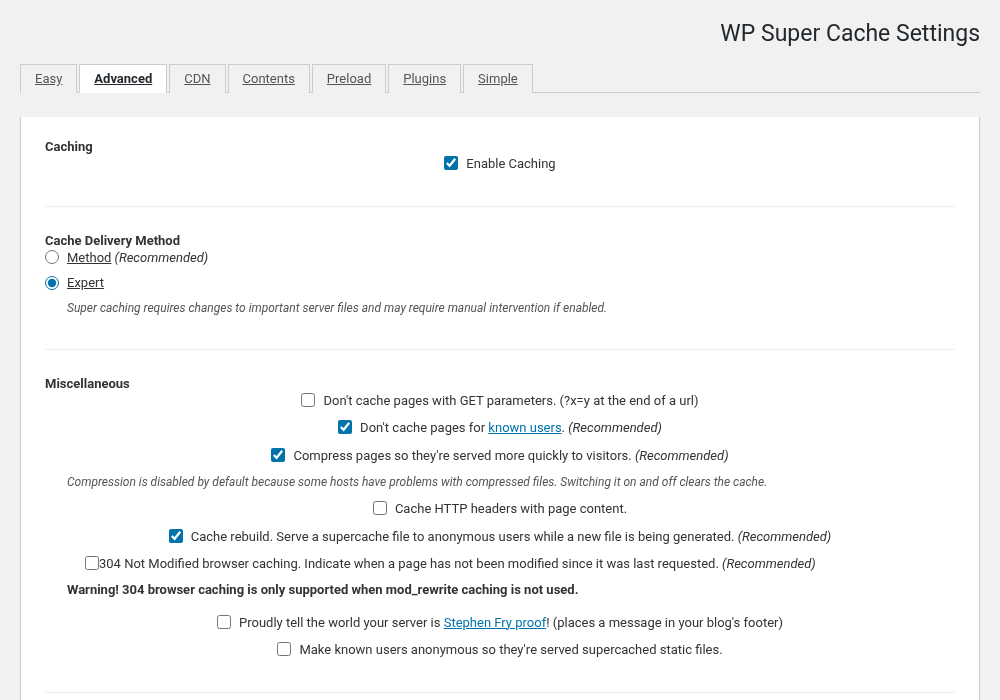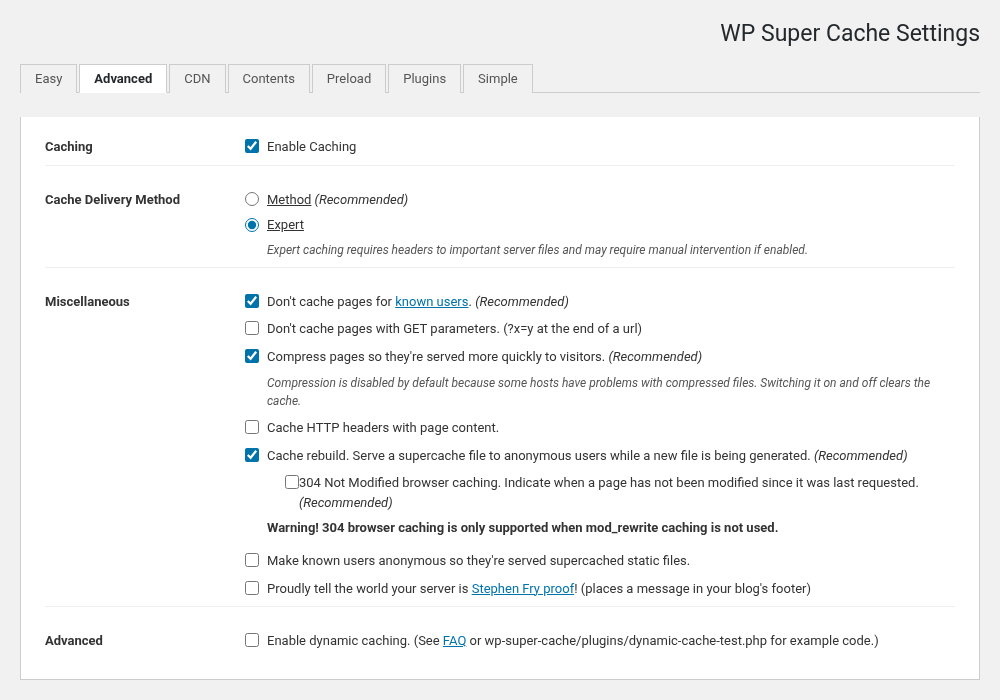--- a/index.html
+++ b/index.html
@@ -26,58 +26,62 @@
       padding: 6px 14px;
       border: 1px solid #ccc;
       border-bottom: none;
       background: #f1f1f1;
       cursor: pointer;
       font-size: 13px;
       color: #555;
       margin-right: 2px;
       position: relative;
       top: 1px;
+      text-decoration: underline;
     }
     .tab.active {
       background: #fff;
       border-color: #ccc;
       border-bottom: 1px solid #fff;
       font-weight: 700;
       color: #23282d;
     }
     .content-area {
       background: #fff;
       padding: 20px 24px;
       border: 1px solid #ccc;
       border-top: none;
     }
     .settings-section {
       display: flex;
       margin-bottom: 24px;
+      padding-bottom: 24px;
       border-bottom: 1px solid #eee;
+      flex-direction: column;
     }
     .settings-section:last-child {
       border-bottom: none;
       margin-bottom: 0;
     }
     .section-label {
       width: 200px;
       min-width: 200px;
       font-weight: 700;
       font-size: 13px;
       padding-top: 2px;
     }
     .section-content {
       flex: 1;
     }
     .checkbox-row {
       display: flex;
       align-items: flex-start;
       margin-bottom: 8px;
       gap: 8px;
+      justify-content: center;
     }
     .checkbox-row input[type="checkbox"] {
       margin-top: 2px;
       flex-shrink: 0;
       width: 14px;
       height: 14px;
       cursor: pointer;
       accent-color: #0073aa;
     }
     .radio-row {
@@ -165,39 +169,39 @@
     <div class="section-label">Cache Delivery Method</div>
     <div class="section-content">
       <div class="radio-row">
         <input type="radio" name="cache_method" style="">
         <span class="label-text"><u>Method</u><em> (Recommended)</em></span>
       </div>
       <div class="radio-row">
         <input type="radio" name="cache_method" checked="" style="">
         <span class="label-text"><u>Expert</u></span>
       </div>
-      <div class="hint-text">Expert caching requires headers to important server files and may require manual intervention if enabled.</div>
+      <div class="hint-text">Super caching requires changes to important server files and may require manual intervention if enabled.</div>
     </div>
   </div>
 
   <div class="settings-section">
     <div class="section-label">Miscellaneous</div>
     <div class="section-content">
 
       <div class="checkbox-row">
+        <input type="checkbox" style="">
+        <span class="label-text">Don't cache pages with GET parameters. (?x=y at the end of a url)</span>
+      </div>
+
+      <div class="checkbox-row">
         <input type="checkbox" checked="" style="">
         <span class="label-text">Don't cache pages for <a>known users</a>. <em>(Recommended)</em></span>
       </div>
 
       <div class="checkbox-row">
-        <input type="checkbox" style="">
-        <span class="label-text">Don't cache pages with GET parameters. (?x=y at the end of a url)</span>
-      </div>
-
-      <div class="checkbox-row">
         <input type="checkbox" checked="" style="">
         <span class="label-text">Compress pages so they're served more quickly to visitors. <em>(Recommended)</em></span>
       </div>
 
       <div class="hint-text">Compression is disabled by default because some hosts have problems with compressed files. Switching it on and off clears the cache.</div>
 
       <div class="checkbox-row">
         <input type="checkbox" style="">
         <span class="label-text">Cache HTTP headers with page content.</span>
       </div>
@@ -209,28 +213,28 @@
 
       <div class="indented-row">
         <input type="checkbox" style="">
         <span class="label-text">304 Not Modified browser caching. Indicate when a page has not been modified since it was last requested. <em>(Recommended)</em></span>
       </div>
 
       <div class="warning-text">Warning! 304 browser caching is only supported when mod_rewrite caching is not used.</div>
 
       <div class="checkbox-row">
         <input type="checkbox" style="">
+        <span class="label-text">Proudly tell the world your server is <a>Stephen Fry proof</a>! (places a message in your blog's footer)</span>
+      </div>
+
+      <div class="checkbox-row">
+        <input type="checkbox" style="">
         <span class="label-text">Make known users anonymous so they're served supercached static files.</span>
       </div>
 
-      <div class="checkbox-row">
-        <input type="checkbox" style="">
-        <span class="label-text">Proudly tell the world your server is <a>Stephen Fry proof</a>! (places a message in your blog's footer)</span>
-      </div>
-
     </div>
   </div>
 
   <div class="settings-section">
     <div class="section-label">Advanced</div>
     <div class="section-content">
 
       <div class="checkbox-row">
         <input type="checkbox" style="">
         <span class="label-text">Enable dynamic caching. (See <a>FAQ</a> or wp-super-cache/plugins/dynamic-cache-test.php for example code.)</span>

